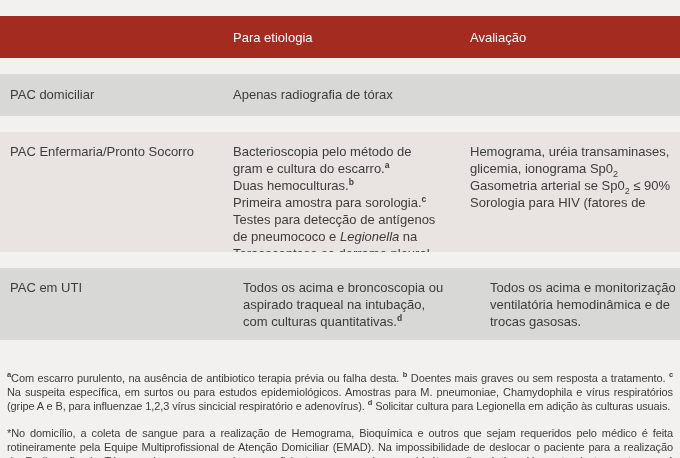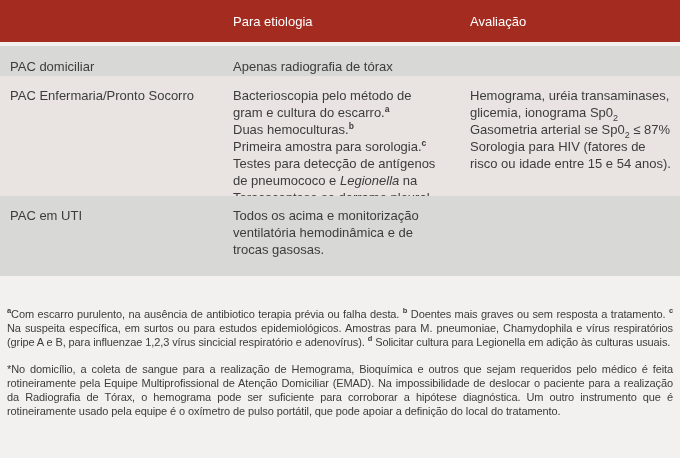--- a/index.html
+++ b/index.html
@@ -3,30 +3,30 @@
 <meta charset="utf-8">
 <style>
   html,body { margin:0; padding:0; }
   .page {
     position:relative; width:680px; height:458px;
     background:var(--page-bg,#f2f1ef);
     font-family:"Liberation Sans",sans-serif;
     color:var(--body-text,#3d3c3c);
     overflow:hidden;
   }
-  .row { display:grid; grid-template-columns:223px 237px 1fr; }
+  .row { display:grid; grid-template-columns:223px 237px 1fr;margin-top:16px; }
   .thead {
     background:var(--header-bg,#a42b20);
     height:42px; margin-bottom:4px;
     align-items:center; color:var(--header-text,#ffffff);
   }
   .thead .cell { padding-top:0; padding-bottom:0; font-size:13px; }
-  .r1 { height:30px; }
+  .r1 { height:42px; }
   .r2 { height:120px; }
-  .r3 { height:80px; }
+  .r3 { height:72px;gap:10px; }
   .gray { background:var(--row-gray,#d8d8d6); }
   .pink { background:var(--row-pink,#e9e4e2); }
   .cell { padding:11px 8px 0 10px; font-size:13px; line-height:17px; overflow:hidden; }
   .r1 .cell { padding-top:12px; }
   .label-cell { }
   .line { white-space:nowrap; }
   sup { font-weight:bold; font-size:8.5px; vertical-align:super; line-height:0; }
   sub { font-size:9px; vertical-align:sub; line-height:0; }
   i { font-style:italic; }
   .footnotes {
@@ -64,28 +64,32 @@
         <div class="line"><span>Duas hemoculturas.</span><sup>b</sup></div>
         <div class="line"><span>Primeira amostra para sorologia.</span><sup>c</sup></div>
         <div class="line"><span>Testes para detecção de antígenos</span></div>
         <div class="line"><span>de pneumococo e </span><i>Legionella</i><span> na</span></div>
         <div class="line"><span>Toracocentese se derrame pleural</span></div>
         <div class="line"><span>significativo.</span></div>
       </div>
     <div class="cell">
         <div class="line"><span>Hemograma, uréia transaminases,</span></div>
         <div class="line"><span>glicemia, ionograma Sp0</span><sub>2</sub></div>
-        <div class="line"><span>Gasometria arterial se Sp0</span><sub>2</sub><span> ≤ 87%</span></div>
+        <div class="line"><span>Gasometria arterial se Sp0</span><sub>2</sub><span> ≤ 90%</span></div>
         <div class="line"><span>Sorologia para HIV (fatores de</span></div>
-        <div class="line"><span>risco ou idade entre 15 e 54 anos).</span></div>
       </div>
   </div>
 
   <div class="row r3 gray">
     <div class="cell label-cell">PAC em UTI</div>
+    <div class="cell">
+        <div class="line"><span>Todos os acima e broncoscopia ou</span></div>
+        <div class="line"><span>aspirado traqueal na intubação,</span></div>
+        <div class="line"><span>com culturas quantitativas.</span><sup>d</sup></div>
+      </div>
     <div class="cell">
         <div class="line"><span>Todos os acima e monitorização</span></div>
         <div class="line"><span>ventilatória hemodinâmica e de</span></div>
         <div class="line"><span>trocas gasosas.</span></div>
       </div>
   </div>
 
   <div class="footnotes">
     <p><sup>a</sup><span>Com escarro purulento, na ausência de antibiotico terapia prévia ou falha desta. </span><sup>b</sup><span> Doentes mais graves ou sem resposta a tratamento. </span><sup>c</sup><span> Na suspeita específica, em surtos ou para estudos epidemiológicos. Amostras para M. pneumoniae, Chamydophila e vírus respiratórios (gripe A e B, para influenzae 1,2,3 vírus sincicial respiratório e adenovírus). </span><sup>d</sup><span> Solicitar cultura para Legionella em adição às culturas usuais.</span></p>
     <p><span>*No domicílio, a coleta de sangue para a realização de Hemograma, Bioquímica e outros que sejam requeridos pelo médico é feita rotineiramente pela Equipe Multiprofissional de Atenção Domiciliar (EMAD). Na impossibilidade de deslocar o paciente para a realização da Radiografia de Tórax, o hemograma pode ser suficiente para corroborar a hipótese diagnóstica. Um outro instrumento que é rotineiramente usado pela equipe é o oxímetro de pulso portátil, que pode apoiar a definição do local do tratamento.</span></p>

